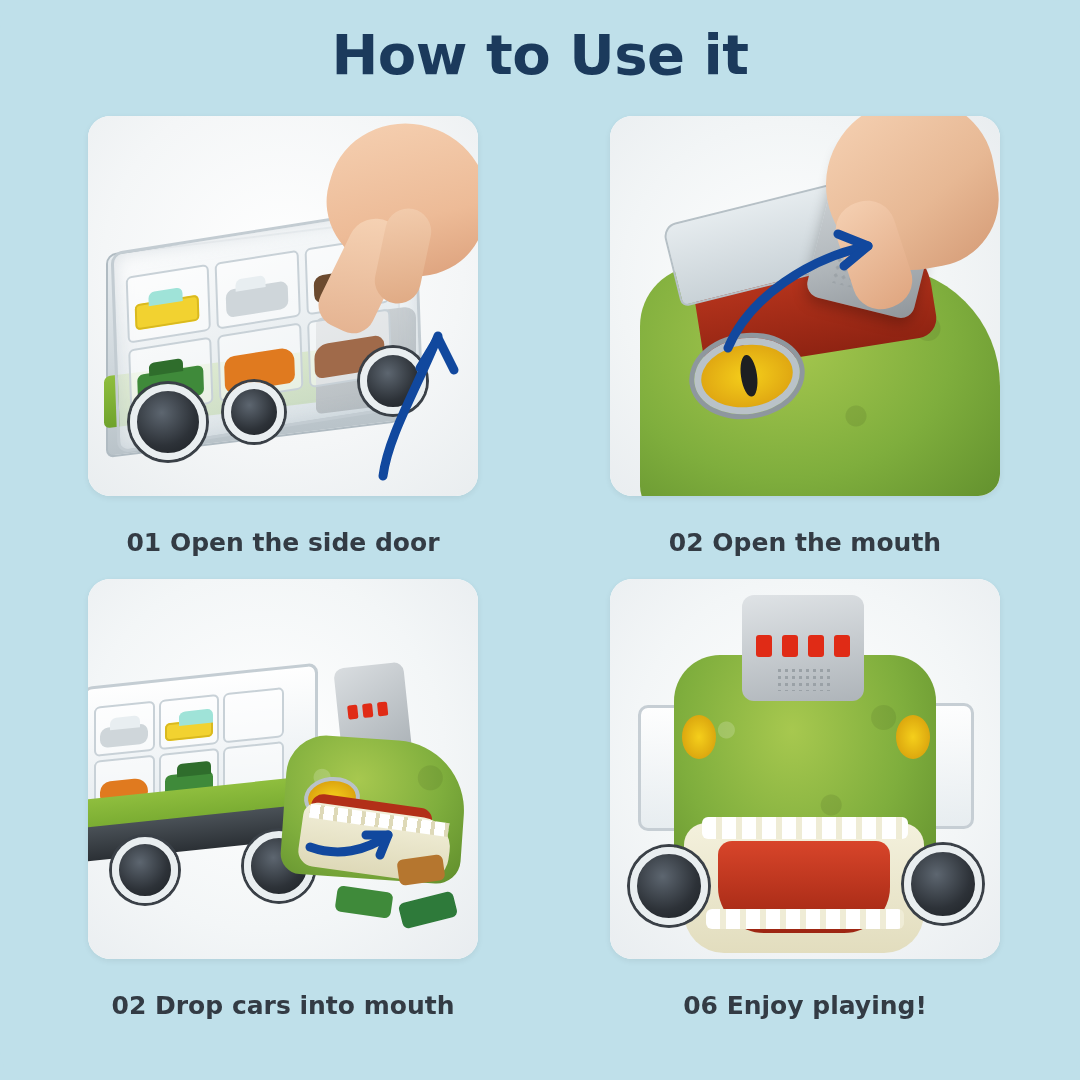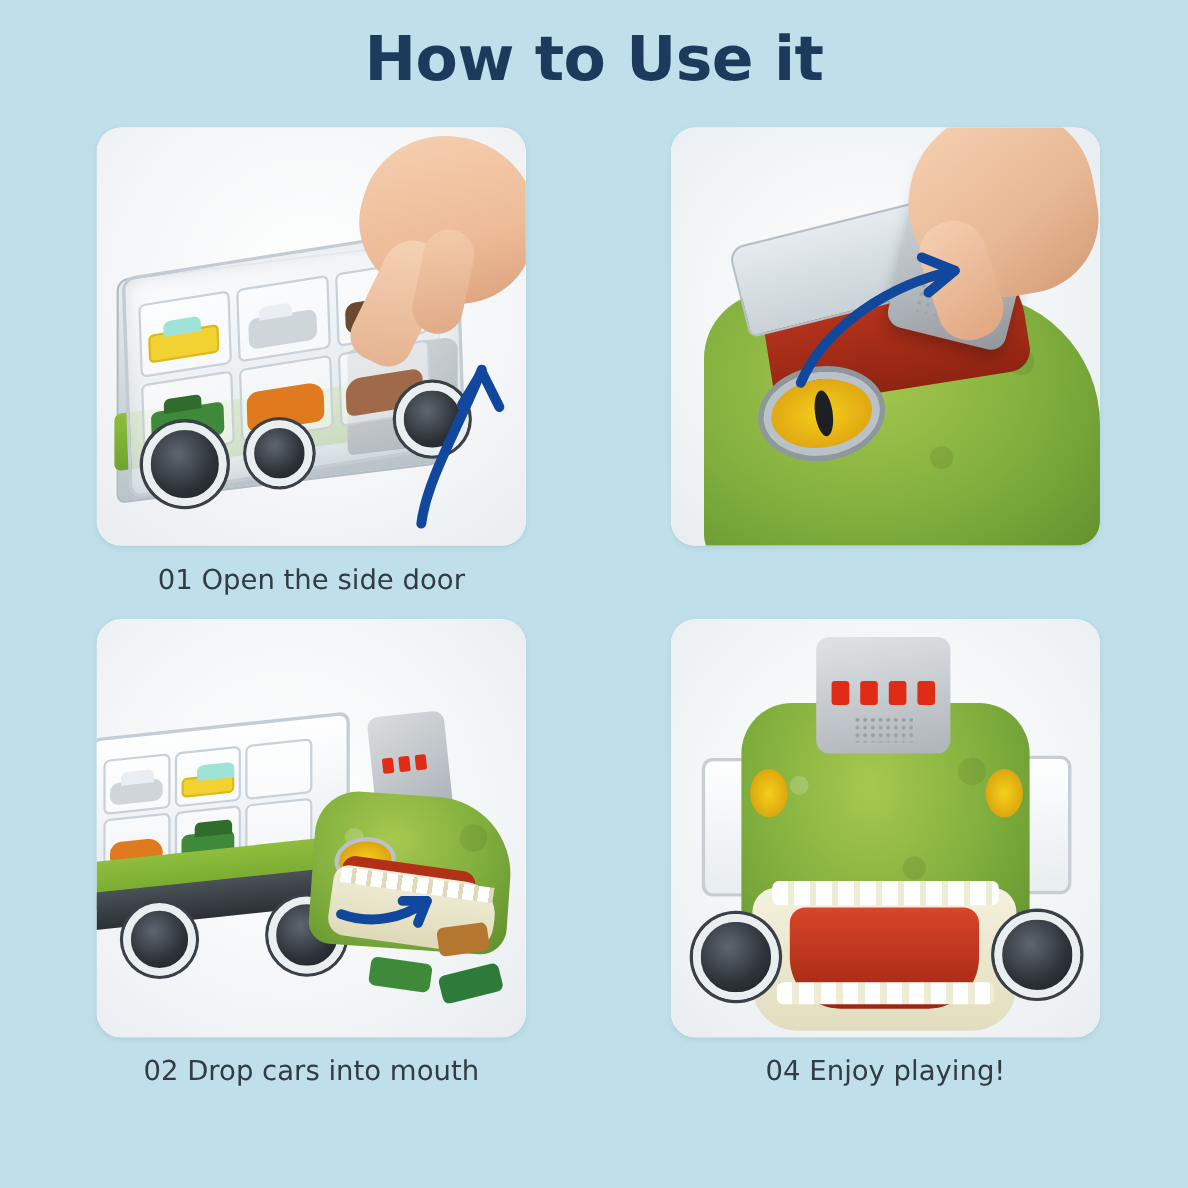--- a/index.html
+++ b/index.html
@@ -48,24 +48,24 @@
   .photo {
     position: relative;
     width: 390px;
     height: 380px;
     background: #ffffff;
     border-radius: 22px;
     overflow: hidden;
     box-shadow: 0 2px 6px rgba(0,0,0,0.07);
   }
   .caption {
-    margin-top: 16px;
+    margin-top: 32px;
     text-align: center;
     font-size: 25px;
-    font-weight: 400;
+    font-weight: 700;
     color: #333b44;
     font-family: "DejaVu Sans", sans-serif;
   }
 
   
   .scene { position: absolute; inset: 0; }
 
   
   .p1-bg {
     position: absolute; inset: 0;
@@ -445,20 +445,21 @@
 
           <div class="p2-hand"></div>
           <div class="p2-thumb"></div>
 
           <svg class="arrow-blue" style="left:0;top:0;" width="390" height="380">
             <path d="M118 232 C 140 180, 200 142, 258 130"></path>
             <path d="M258 130 L 228 118 M258 130 L 234 150"></path>
           </svg>
         </div>
       </div>
+      <div class="caption">02 Open the mouth</div>
     </div>
 
     <div class="cell">
       <div class="photo">
         <div class="scene">
           <div class="p3-bg"></div>
 
           <div class="p3-trailer"></div>
           <div class="p3-grid">
             <div class="cellbox">
@@ -538,17 +539,17 @@
             <div class="btnrow">
               <span></span>
               <span></span>
               <span></span>
               <span></span>
             </div>
             <div class="speaker"></div>
           </div>
         </div>
       </div>
-      <div class="caption">04 Enjoy playing!</div>
+      <div class="caption">06 Enjoy playing!</div>
     </div>
 
   </div>
 </div>
 
 </body></html>

